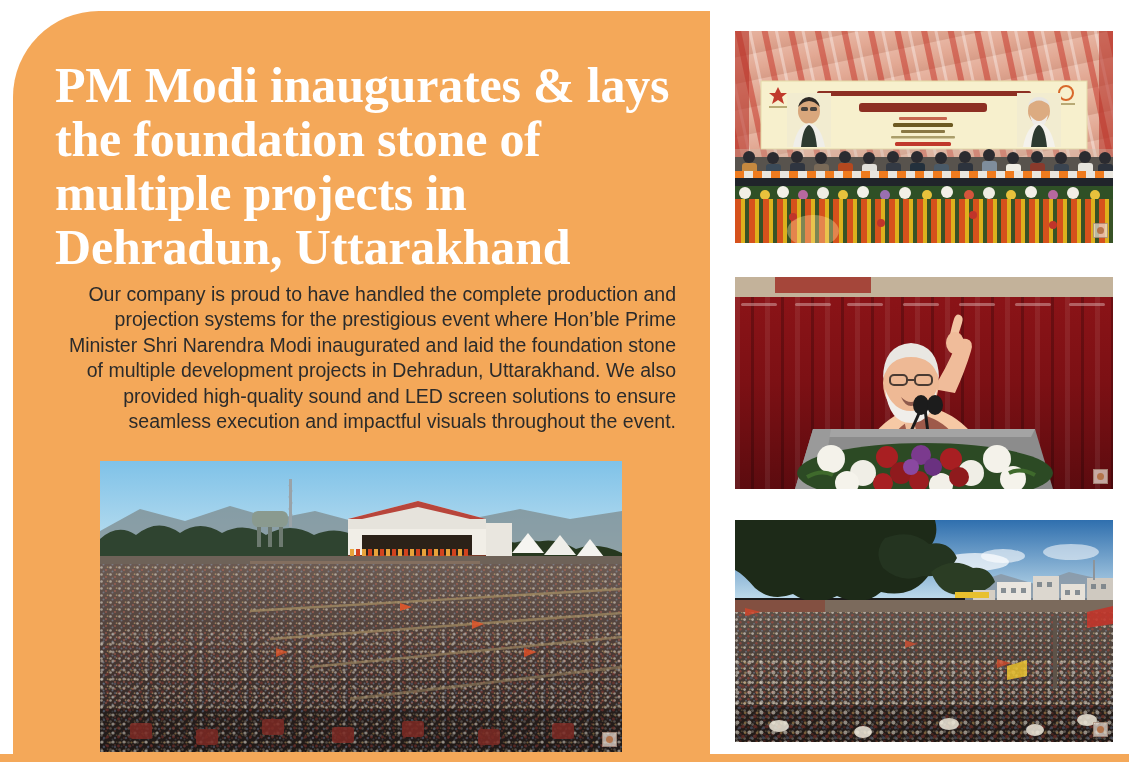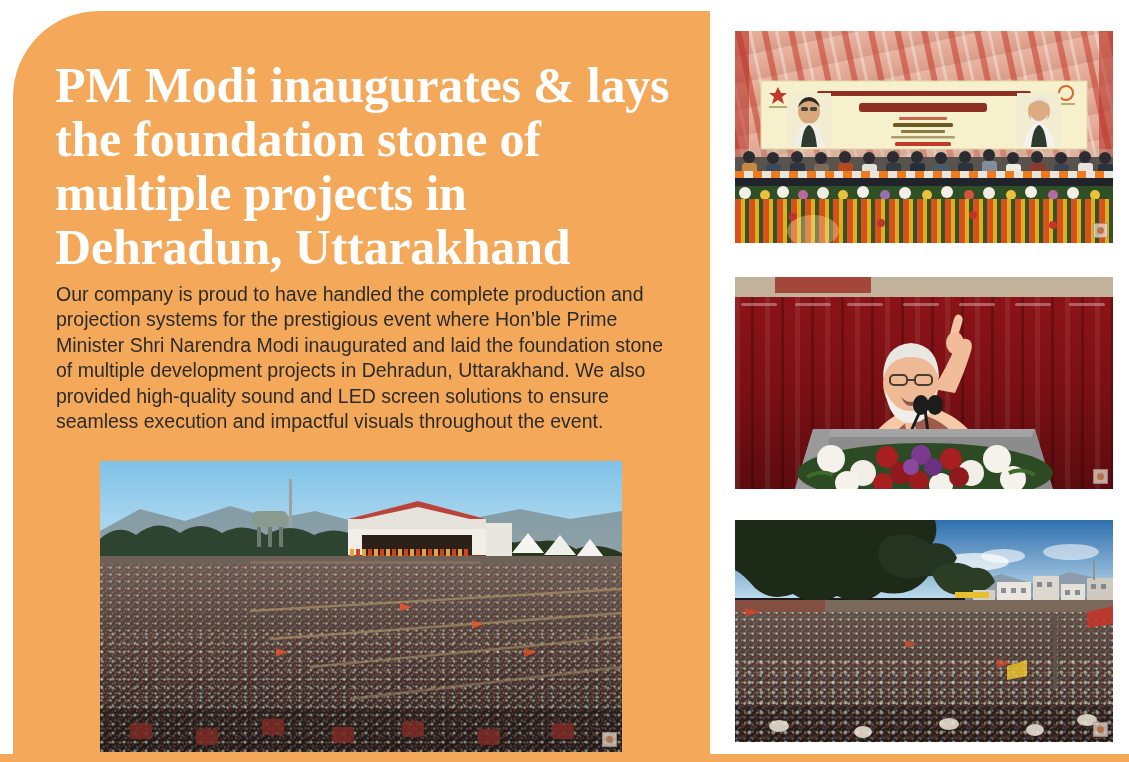--- a/index.html
+++ b/index.html
@@ -57,20 +57,21 @@
   
   #body-copy {
     position: absolute;
     left: 56px;
     top: 262px;
     width: 620px;
     color: #2b2b2b;
     font-family: "Liberation Sans", sans-serif;
     font-size: 19.5px;
     line-height: 25.6px;
+    text-align: right;
   }
 
   
   .photo {
     position: absolute;
     overflow: hidden;
     background: #1a1a1a;
   }
 
   #photo-crowd-aerial {

